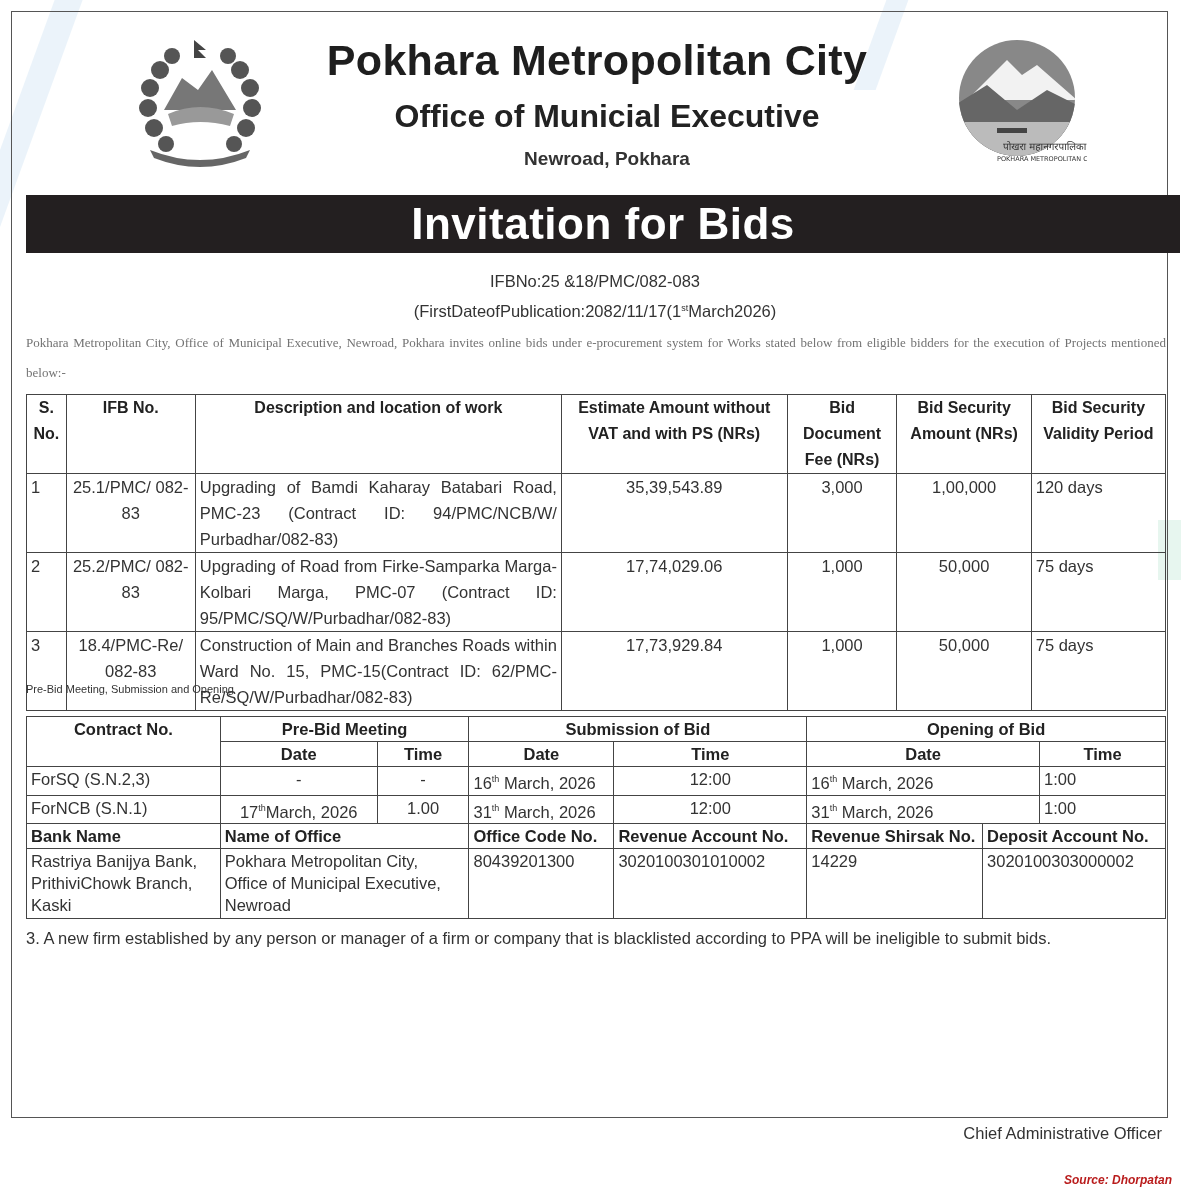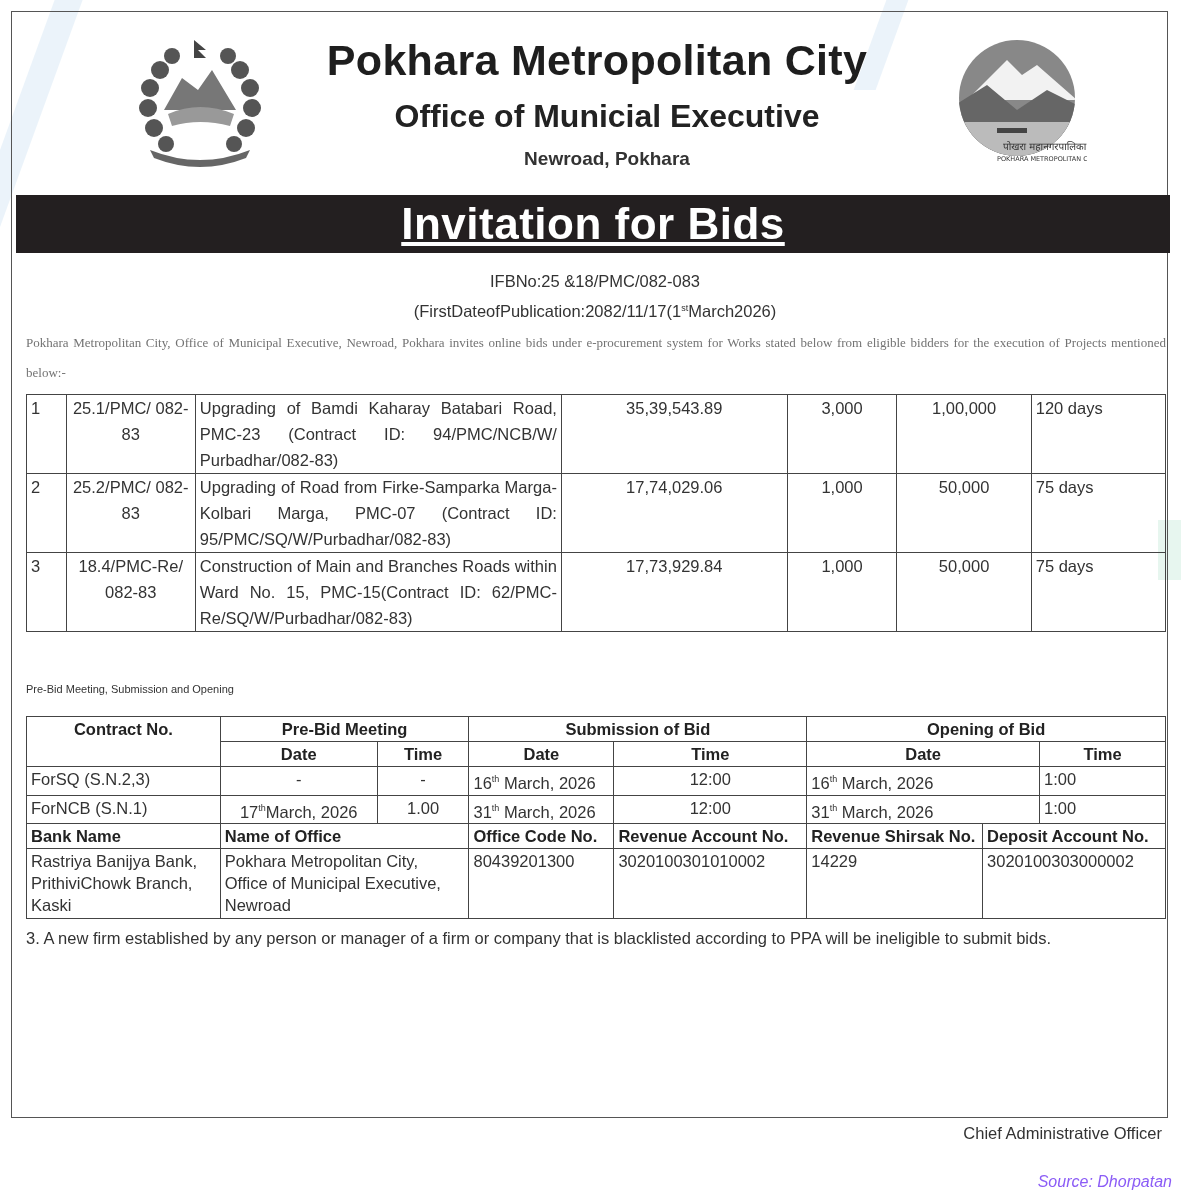--- a/index.html
+++ b/index.html
@@ -15,23 +15,23 @@
   .header { position: absolute; left: 12px; top: 12px; width: 1154px; height: 182px; }
   .emblem-left { position: absolute; left: 108px; top: 18px; width: 160px; height: 140px; }
   .emblem-right { position: absolute; left: 935px; top: 28px; width: 140px; height: 125px; }
   .title-main { position: absolute; left: 0; width: 1170px; top: 24px; text-align: center;
                 font-size: 43px; font-weight: bold; color: #1e1e1e; letter-spacing: 0.3px; }
   .title-sub { position: absolute; left: 0; width: 1190px; top: 86px; text-align: center;
                font-size: 32px; font-weight: bold; color: #222; }
   .title-addr { position: absolute; left: 0; width: 1190px; top: 136px; text-align: center;
                 font-size: 19px; font-weight: bold; color: #333; }
 
-  .banner { position: absolute; left: 16px; top: 195px; width: 1154px; height: 58px;
+  .banner { position: absolute; left: 26px; top: 195px; width: 1154px; height: 58px;
             background: #231f20; color: #fff; text-align: center; font-size: 44px;
-            font-weight: bold; line-height: 58px; letter-spacing: 0.5px; text-decoration: underline; }
+            font-weight: bold; line-height: 58px; letter-spacing: 0.5px; }
 
   .ifb-no { position: absolute; left: 0; width: 1190px; top: 272px; text-align: center; font-size: 16.5px; color:#333; }
   .pub-date { position: absolute; left: 0; width: 1190px; top: 302px; text-align: center; font-size: 16.5px; color:#333; }
   .pub-date sup { font-size: 9px; }
   .intro { position: absolute; left: 26px; width: 1140px; top: 328px; font-size: 13px; line-height: 30px;
            text-align: justify; color: #737373; font-family: Liberation Serif, serif; }
 
   table { border-collapse: collapse; position: absolute; }
   td, th { border: 1px solid #444; vertical-align: top; padding: 0 4px; }
   .t1 { left: 26px; top: 394px; width: 1140px; font-size: 16.5px; color:#333; }
@@ -45,21 +45,21 @@
   .t2 { left: 26px; top: 716px; width: 1140px; font-size: 16.5px; color:#333; }
   .t2 td, .t2 th { line-height: 22px; padding: 1px 4px; }
   .t2 th { font-weight: bold; text-align: center; color:#222; }
   .t2 td.c { text-align: center; }
   .t2 .bold { font-weight: bold; color:#222; }
   .t2 sup { font-size: 9px; }
 
   .notes { position: absolute; left: 26px; width: 1140px; top: 922px; font-size: 16.5px; color:#333; }
   .note { line-height: 32px; text-align: justify; }
   .signature { position: absolute; right: 19px; top: 1124px; font-size: 16.5px; color:#333; }
-  .source { position: absolute; right: 9px; top: 1173px; font-size: 16px; font-style: italic; color: #8b5cf6; }
+  .source { position: absolute; right: 9px; top: 1173px; font-size: 12px; font-style: italic; color: #b91c1c; font-weight: bold; }
 </style>
 </head>
 <body>
 
 <div class="watermark-bar" style="left:0;top:0;width:28px;height:300px;"></div>
 <div class="watermark-bar" style="left:870px;top:0;width:22px;height:90px;"></div>
 <div class="wm-green" style="left:1158px;top:520px;width:23px;height:60px;"></div>
 
 <div class="frame"></div>
 
@@ -119,20 +119,29 @@
   <colgroup>
     <col style="width:39px">
       <col style="width:127px">
       <col style="width:360px">
     <col style="width:222px">
       <col style="width:108px">
       <col style="width:132px">
       <col style="width:132px">
   </colgroup>
   <tbody>
+      <tr>
+    <th>S. No.</th>
+    <th>IFB No.</th>
+    <th style="vertical-align:top">Description and location of work</th>
+    <th>Estimate Amount without VAT and with PS (NRs)</th>
+    <th>Bid Document Fee (NRs)</th>
+    <th>Bid Security Amount (NRs)</th>
+    <th>Bid Security Validity Period</th>
+  </tr>
   <tr>
     <td>1</td>
     <td class="c">25.1/PMC/ 082-83</td>
     <td class="desc">Upgrading of Bamdi Kaharay Batabari Road, PMC-23 (Contract ID: 94/PMC/NCB/W/ Purbadhar/082-83)</td>
     <td class="c">35,39,543.89</td>
     <td class="c">3,000</td>
     <td class="c">1,00,000</td>
     <td>120 days</td>
   </tr>
   <tr>

